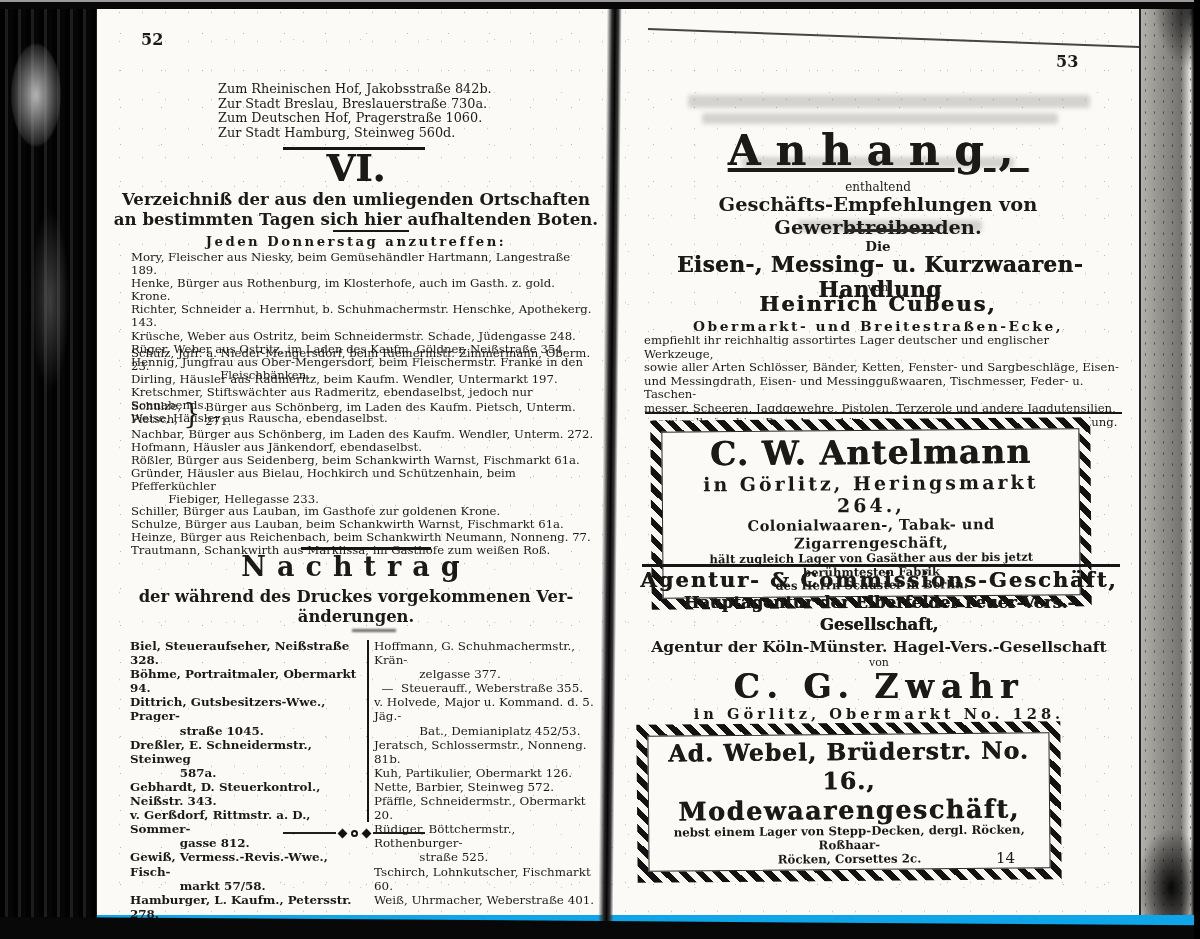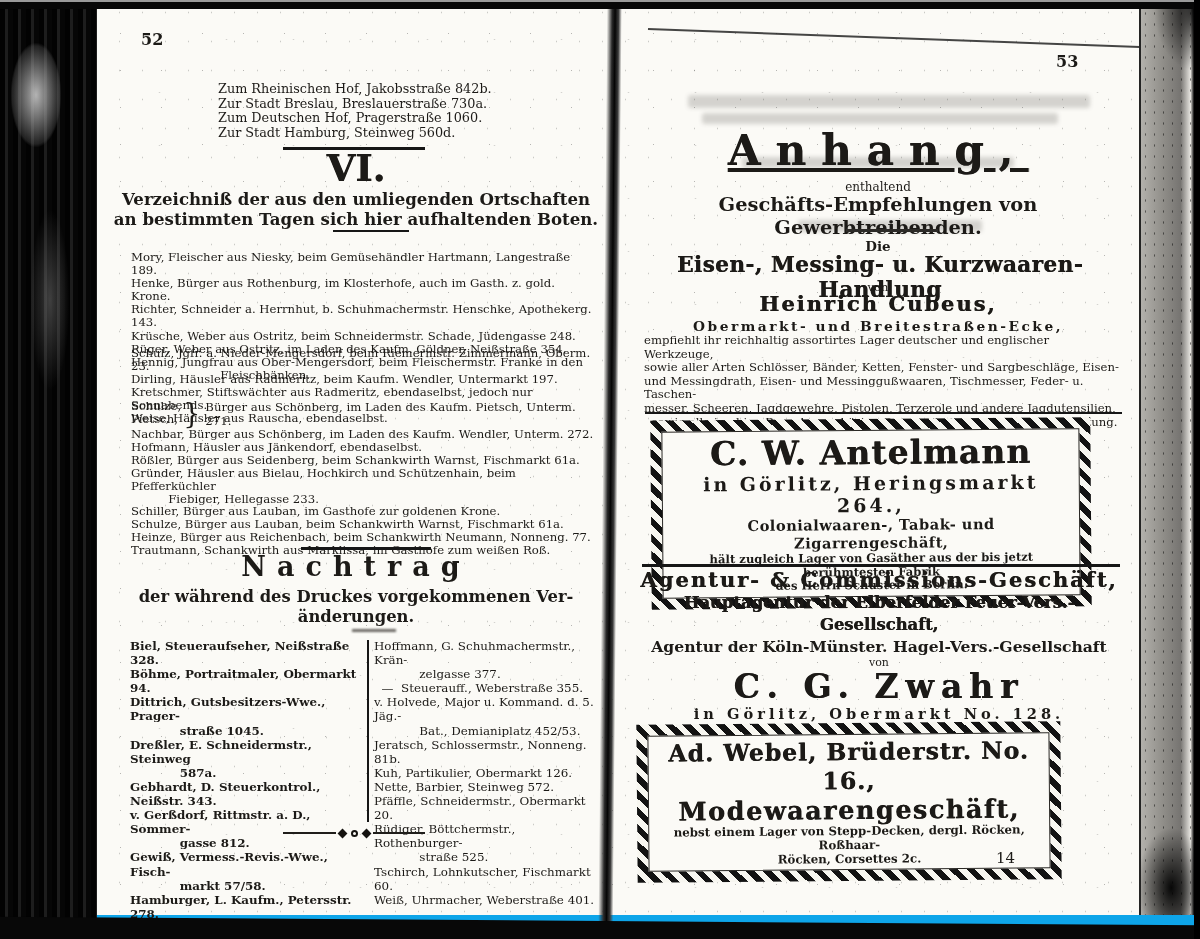--- a/index.html
+++ b/index.html
@@ -135,20 +135,21 @@
     </div>
   <div class="rule" id="rule-hotels"></div>
 
   <div class="abs ctr heavy" id="vi">VI.</div>
   <div class="abs ctr" id="vi-title">
     <div class="line">Verzeichniß der aus den umliegenden Ortschaften</div>
     <div class="line">an bestimmten Tagen sich hier aufhaltenden Boten.</div>
   </div>
 
   <div class="rule" id="rule-thursday"></div>
+  <div class="abs ctr" id="thursday">Jeden Donnerstag anzutreffen:</div>
 
   <div class="abs" id="msgA">
       <div class="line">Mory, Fleischer aus Niesky, beim Gemüsehändler Hartmann, Langestraße 189.</div>
       <div class="line">Henke, Bürger aus Rothenburg, im Klosterhofe, auch im Gasth. z. gold. Krone.</div>
       <div class="line">Richter, Schneider a. Herrnhut, b. Schuhmachermstr. Henschke, Apothekerg. 143.</div>
       <div class="line">Krüsche, Weber aus Ostritz, beim Schneidermstr. Schade, Jüdengasse 248.</div>
       <div class="line">Rüger, Weber aus Ostritz, im Laden des Kaufm. Göldner, Neißstraße 354.</div>
       <div class="line">Hennig, Jungfrau aus Ober-Mengersdorf, beim Fleischermstr. Franke in den</div>
       <div class="line">                        Fleischbänken.</div>
     </div>

